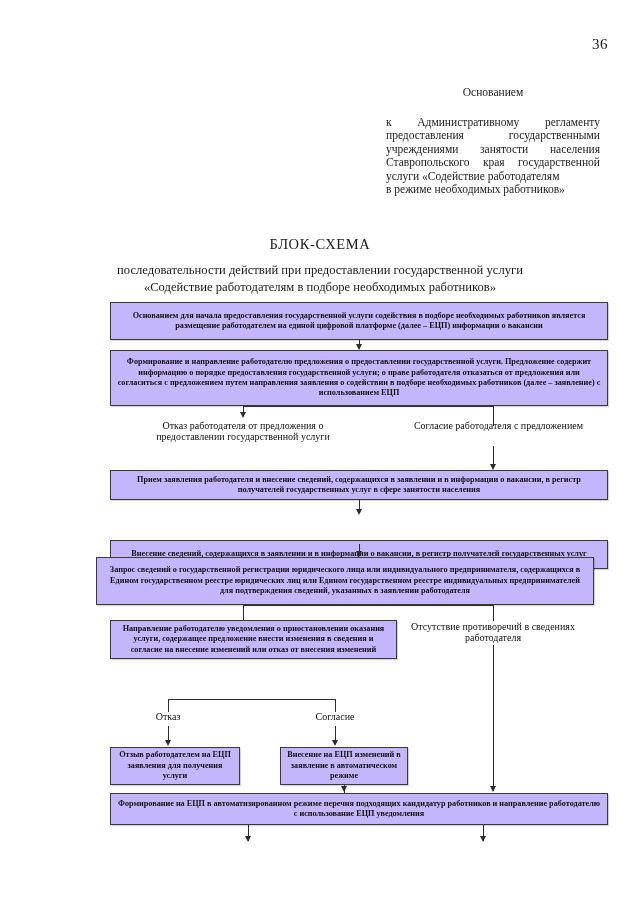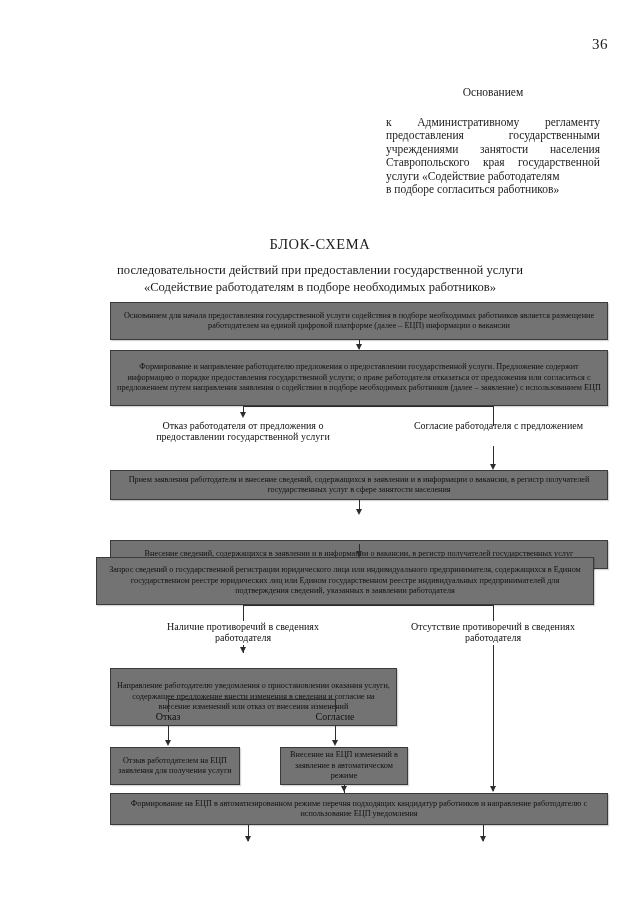--- a/index.html
+++ b/index.html
@@ -76,30 +76,31 @@
     font-size: 12.6px;
     line-height: 17px;
     color: #1a1a1a;
   }
 
   
   .node {
     position: absolute;
     box-sizing: border-box;
     border: 1px solid #3a3a3a;
-    background: #737373;
+    background: #c4b5fd;
     display: flex;
     align-items: center;
     justify-content: center;
     text-align: center;
     font-size: 8.2px;
     line-height: 10.4px;
     padding: 12px 6px;
     color: #111;
     box-shadow: 1.2px 1.2px 0 rgba(0,0,0,0.16);
+    font-weight: bold;
   }
   .node span { display: block; width: 100%; }
 
   .label {
     position: absolute;
     text-align: center;
     font-size: 10px;
     line-height: 10.6px;
     color: #111;
   }
@@ -127,21 +128,21 @@
 <body>
 
 <div class="page">
 
   <div class="page-number">36</div>
 
   <div class="appendix-block">
     <div class="appendix-title">Основанием</div>
     <div class="appendix-body">
       <span>к Административному регламенту предоставления государственными учреждениями занятости населения Ставропольского края государственной услуги «Содействие работодателям</span>
-      <span class="lastline">в подборе согласиться работников»</span>
+      <span class="lastline">в режиме необходимых работников»</span>
     </div>
   </div>
 
   <div class="doc-title">БЛОК-СХЕМА</div>
   <div class="doc-subtitle">
     <div>последовательности действий при предоставлении государственной услуги</div>
     <div>«Содействие работодателям в подборе необходимых работников»</div>
   </div>
 
   <div class="node" style="left:110px; top:302px; width:498px; height:38px;">
@@ -200,21 +201,21 @@
   <div class="label" style="left:408px; top:622px; width:170px;">
     <span>Отсутствие противоречий в сведениях работодателя</span>
   </div>
 
   <div class="vline" style="left:243px; top:645px; height:8px;"></div>
   <div class="arrowhead" style="left:239.6px; top:647px;"></div>
 
   <div class="vline" style="left:493px; top:645px; height:146px;"></div>
   <div class="arrowhead" style="left:489.6px; top:786px;"></div>
 
-  <div class="node" style="left:110px; top:668px; width:287px; height:58px;">
+  <div class="node" style="left:110px; top:620px; width:287px; height:39px;">
     <span>Направление работодателю уведомления о приостановлении оказания услуги, содержащее предложение внести изменения в сведения и согласие на внесение изменений или отказ от внесения изменений</span>
   </div>
 
   <div class="hline" style="left:168px; top:699px; width:167px;"></div>
   <div class="vline" style="left:168px; top:699px; height:13px;"></div>
   <div class="vline" style="left:335px; top:699px; height:13px;"></div>
 
   <div class="label" style="left:128px; top:712px; width:80px;">
     <span>Отказ</span>
   </div>

